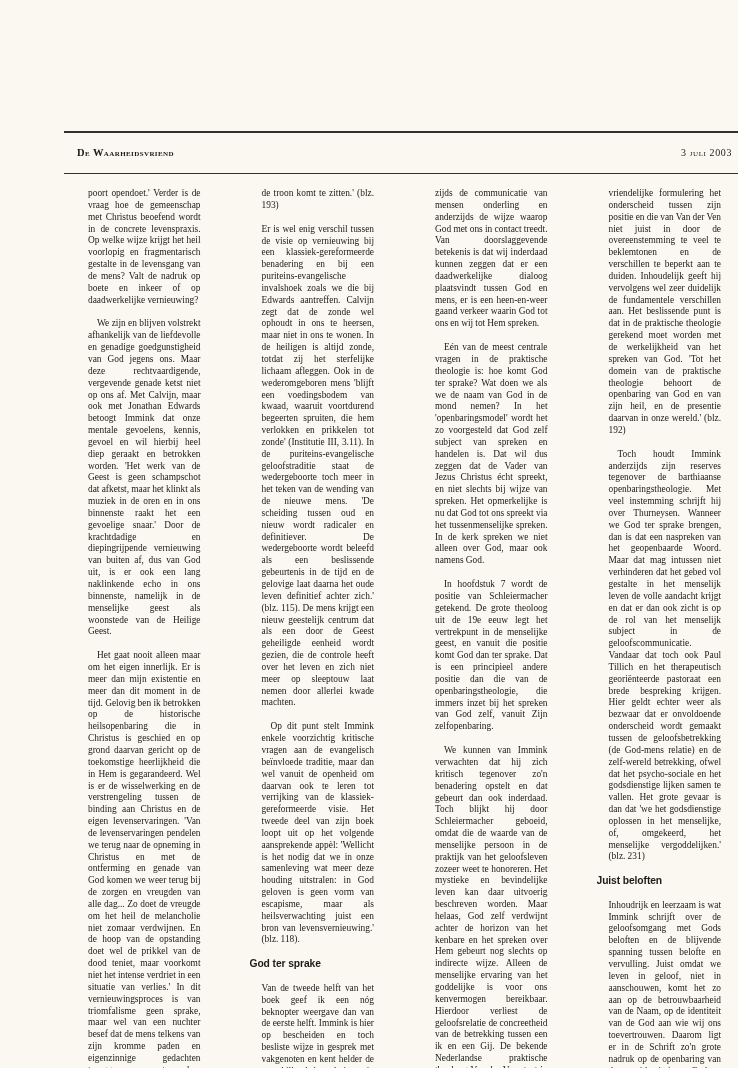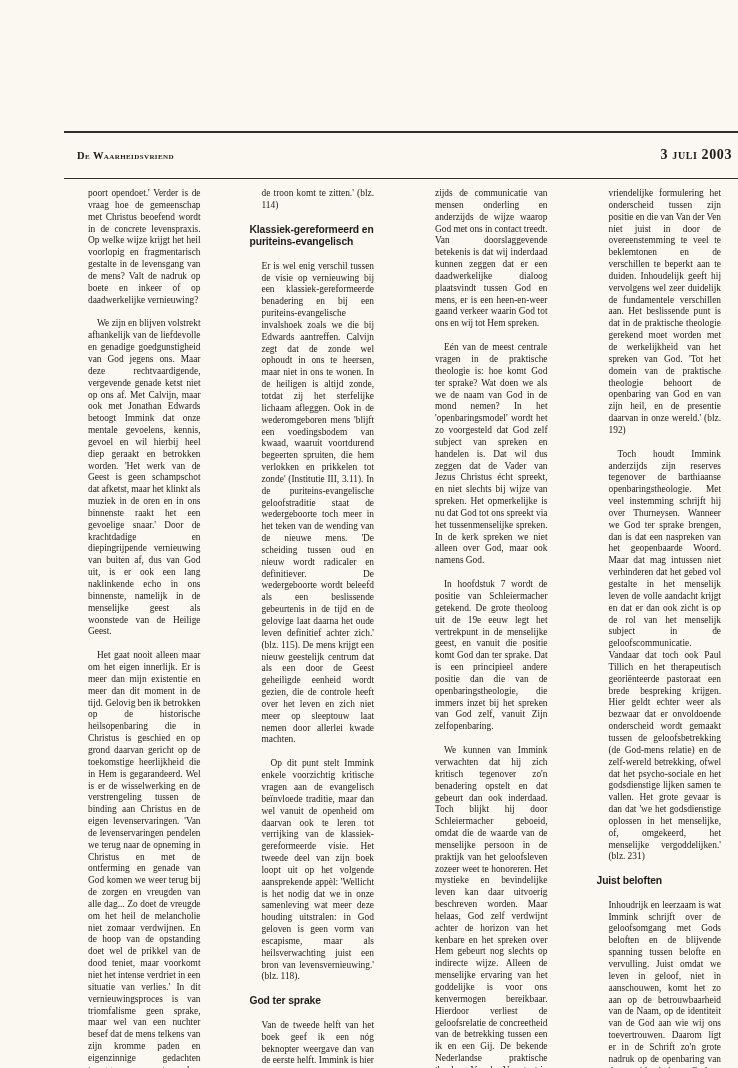--- a/index.html
+++ b/index.html
@@ -29,24 +29,24 @@
     justify-content: space-between;
     align-items: baseline;
   }
   .masthead {
     font-weight: bold;
     font-variant: small-caps;
     letter-spacing: 0.4px;
     font-size: 10.5px;
   }
   .issue-date {
-    font-weight: bold;
+    font-weight: normal;
     font-variant: small-caps;
     letter-spacing: 0.6px;
-    font-size: 14px;
+    font-size: 10px;
   }
   .columns {
     position: absolute;
     top: 128px;
     left: 16px;
     right: 17px;
     height: 918px;
     display: flex;
     gap: 13px;
     overflow: hidden;
@@ -93,22 +93,21 @@
     <span class="issue-date">3 juli 2003</span>
   </header>
 
   <main class="columns">
       <div class="column">
         <p class="paragraph">poort opendoet.' Verder is de vraag hoe de gemeenschap met Christus beoefend wordt in de concrete levenspraxis. Op welke wijze krijgt het heil voorlopig en fragmentarisch gestalte in de levensgang van de mens? Valt de nadruk op boete en inkeer of op daadwerkelijke vernieuwing?</p>
         <p class="paragraph indent">We zijn en blijven volstrekt afhankelijk van de liefdevolle en genadige goedgunstigheid van God jegens ons. Maar deze rechtvaardigende, vergevende genade ketst niet op ons af. Met Calvijn, maar ook met Jonathan Edwards betoogt Immink dat onze mentale gevoelens, kennis, gevoel en wil hierbij heel diep geraakt en betrokken worden. 'Het werk van de Geest is geen schampschot dat afketst, maar het klinkt als muziek in de oren en in ons binnenste raakt het een gevoelige snaar.' Door de krachtdadige en diepingrijpende vernieuwing van buiten af, dus van God uit, is er ook een lang naklinkende echo in ons binnenste, namelijk in de menselijke geest als woonstede van de Heilige Geest.</p>
         <p class="paragraph indent">Het gaat nooit alleen maar om het eigen innerlijk. Er is meer dan mijn existentie en meer dan dit moment in de tijd. Gelovig ben ik betrokken op de historische heilsopenbaring die in Christus is geschied en op grond daarvan gericht op de toekomstige heerlijkheid die in Hem is gegarandeerd. Wel is er de wisselwerking en de verstrengeling tussen de binding aan Christus en de eigen levenservaringen. 'Van de levenservaringen pendelen we terug naar de opneming in Christus en met de ontferming en genade van God komen we weer terug bij de zorgen en vreugden van alle dag... Zo doet de vreugde om het heil de melancholie niet zomaar verdwijnen. En de hoop van de opstanding doet wel de prikkel van de dood teniet, maar voorkomt niet het intense verdriet in een situatie van verlies.' In dit vernieuwingsproces is van triomfalisme geen sprake, maar wel van een nuchter besef dat de mens telkens van zijn kromme paden en eigenzinnige gedachten teruggeroepen moet worden. 'De vernieuwing lijkt meer op de indamming van het kwaad en de beteugeling van de begeerte, opdat het leven niet al te zeer ontaarde, dan op een roemrijke intocht van de nieuwe mens, die schoon schip maakt. De mens wordt eerder klein gehouden dan dat hij op</p>
       </div>
       <div class="column">
-        <p class="paragraph">de troon komt te zitten.' (blz. 114)</p>
-        <h2 class="heading">Klassiek-gereformeerd en puriteins-evangelisch</h2>
+        <p class="paragraph">de troon komt te zitten.' (blz. 193)</p>
         <p class="paragraph">Er is wel enig verschil tussen de visie op vernieuwing bij een klassiek-gereformeerde benadering en bij een puriteins-evangelische invalshoek zoals we die bij Edwards aantreffen. Calvijn zegt dat de zonde wel ophoudt in ons te heersen, maar niet in ons te wonen. In de heiligen is altijd zonde, totdat zij het sterfelijke lichaam afleggen. Ook in de wederomgeboren mens 'blijft een voedingsbodem van kwaad, waaruit voortdurend begeerten spruiten, die hem verlokken en prikkelen tot zonde' (Institutie III, 3.11). In de puriteins-evangelische geloofstraditie staat de wedergeboorte toch meer in het teken van de wending van de nieuwe mens. 'De scheiding tussen oud en nieuw wordt radicaler en definitiever. De wedergeboorte wordt beleefd als een beslissende gebeurtenis in de tijd en de gelovige laat daarna het oude leven definitief achter zich.' (blz. 115). De mens krijgt een nieuw geestelijk centrum dat als een door de Geest geheiligde eenheid wordt gezien, die de controle heeft over het leven en zich niet meer op sleeptouw laat nemen door allerlei kwade machten.</p>
         <p class="paragraph indent">Op dit punt stelt Immink enkele voorzichtig kritische vragen aan de evangelisch beïnvloede traditie, maar dan wel vanuit de openheid om daarvan ook te leren tot verrijking van de klassiek-gereformeerde visie. Het tweede deel van zijn boek loopt uit op het volgende aansprekende appèl: 'Wellicht is het nodig dat we in onze samenleving wat meer deze houding uitstralen: in God geloven is geen vorm van escapisme, maar als heilsverwachting juist een bron van levensvernieuwing.' (blz. 118).</p>
         <h2 class="heading">God ter sprake</h2>
         <p class="paragraph">Van de tweede helft van het boek geef ik een nóg beknopter weergave dan van de eerste helft. Immink is hier op bescheiden en toch besliste wijze in gesprek met vakgenoten en kent helder de verschillende benaderingen in de praktische theologie. Brede aandacht wordt besteed aan de tussenmenselijke communicatie. Er is een vergelijking te trekken (dat wil zeggen: er is een analogie, dus overeenkomst en verschil tegelijkertijd) tussen ener-</p>
       </div>
       <div class="column">
         <p class="paragraph">zijds de communicatie van mensen onderling en anderzijds de wijze waarop God met ons in contact treedt. Van doorslaggevende betekenis is dat wij inderdaad kunnen zeggen dat er een daadwerkelijke dialoog plaatsvindt tussen God en mens, er is een heen-en-weer gaand verkeer waarin God tot ons en wij tot Hem spreken.</p>
         <p class="paragraph indent">Eén van de meest centrale vragen in de praktische theologie is: hoe komt God ter sprake? Wat doen we als we de naam van God in de mond nemen? In het 'openbaringsmodel' wordt het zo voorgesteld dat God zelf subject van spreken en handelen is. Dat wil dus zeggen dat de Vader van Jezus Christus écht spreekt, en niet slechts bij wijze van spreken. Het opmerkelijke is nu dat God tot ons spreekt via het tussenmenselijke spreken. In de kerk spreken we niet alleen over God, maar ook namens God.</p>
         <p class="paragraph indent">In hoofdstuk 7 wordt de positie van Schleiermacher getekend. De grote theoloog uit de 19e eeuw legt het vertrekpunt in de menselijke geest, en vanuit die positie komt God dan ter sprake. Dat is een principieel andere positie dan die van de openbaringstheologie, die immers inzet bij het spreken van God zelf, vanuit Zijn zelfopenbaring.</p>
         <p class="paragraph indent">We kunnen van Immink verwachten dat hij zich kritisch tegenover zo'n benadering opstelt en dat gebeurt dan ook inderdaad. Toch blijkt hij door Schleiermacher geboeid, omdat die de waarde van de menselijke persoon in de praktijk van het geloofsleven zozeer weet te honoreren. Het mystieke en bevindelijke leven kan daar uitvoerig beschreven worden. Maar helaas, God zelf verdwijnt achter de horizon van het kenbare en het spreken over Hem gebeurt nog slechts op indirecte wijze. Alleen de menselijke ervaring van het goddelijke is voor ons kenvermogen bereikbaar. Hierdoor verliest de geloofsrelatie de concreetheid van de betrekking tussen een ik en een Gij. De bekende Nederlandse praktische theoloog Van der Ven staat in de traditie van Schleiermacher. Zijn positie wordt door Immink samengevat en van commentaar voorzien. Zelf zegt hij op blz. 165 dat hij 'enigszins afwijkt' van het model van Van der Ven. In werkelijkheid is hier mijns inziens sprake van een diepgaand verschil in benadering. Immink schat in deze</p>

